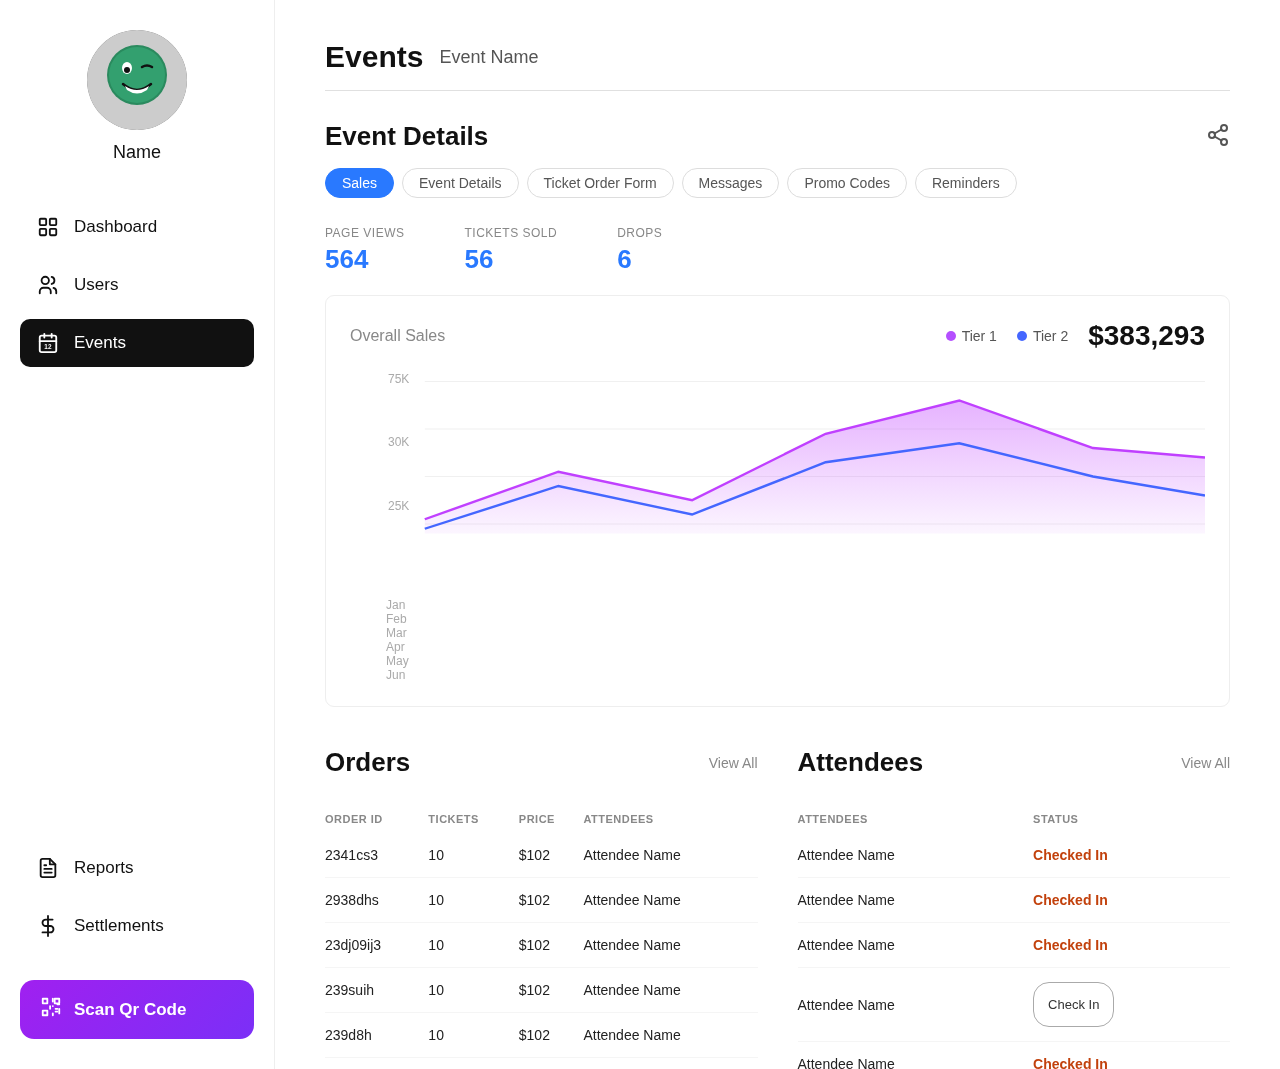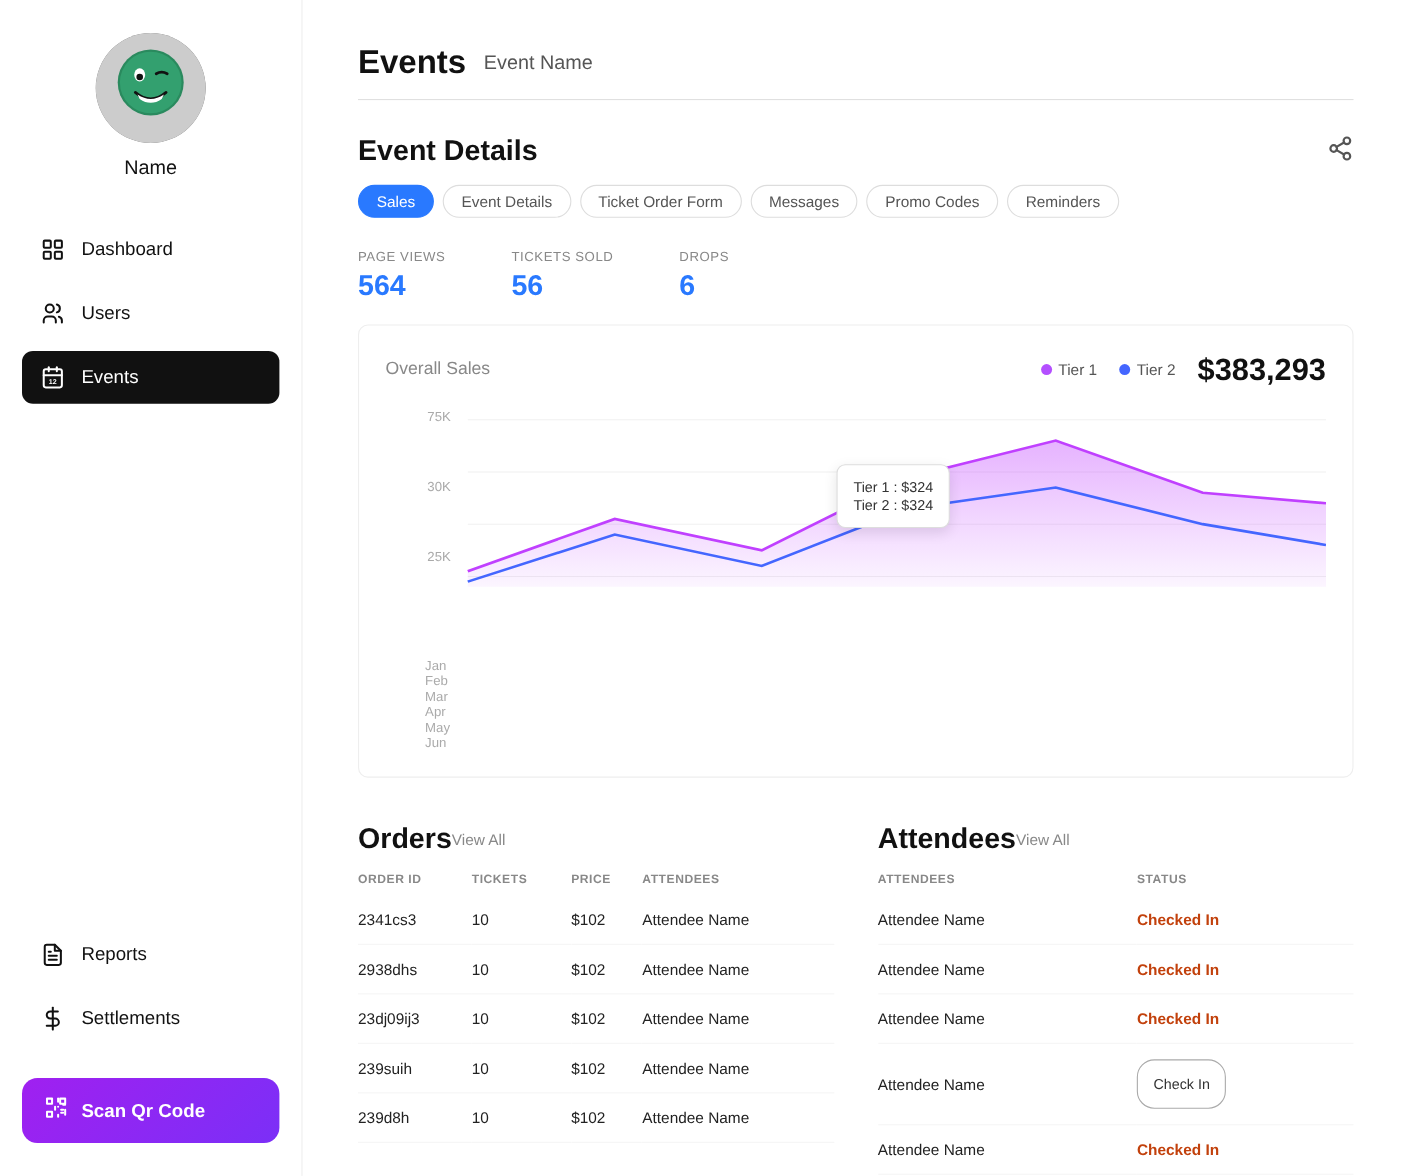--- a/index.html
+++ b/index.html
@@ -229,21 +229,22 @@
     .tables-row {
       display: flex;
       gap: 40px;
     }
     .table-section {
       flex: 1;
     }
     .table-header {
       display: flex;
       align-items: center;
-      margin-bottom: 8px;
+      justify-content: space-between;
+      margin-bottom: 27px;
     }
     .table-title {
       font-size: 26px;
       font-weight: 700;
       color: #111;
     }
     .view-all {
       font-size: 14px;
       color: #888;
       cursor: pointer;
@@ -489,24 +490,20 @@
             <stop offset="0%" stop-color="#c040ff" stop-opacity="0.4"></stop>
             <stop offset="100%" stop-color="#c040ff" stop-opacity="0.05"></stop>
           </linearGradient>
         </defs>
         <polygon points="36,155 160,105 284,135 408,65 532,30 656,80 760,90 760,170 36,170" fill="url(#purpleGrad)"></polygon>
         <polyline points="36,155 160,105 284,135 408,65 532,30 656,80 760,90" fill="none" stroke="#c040ff" stroke-width="2.5"></polyline>
 
         <polyline points="36,165 160,120 284,150 408,95 532,75 656,110 760,130" fill="none" stroke="#4466ff" stroke-width="2.5"></polyline>
       </svg>
 
-      <div class="chart-tooltip">
-        <p>Tier 1 : $324</p>
-        <p>Tier 2 : $324</p>
-      </div>
     </div>
 
     <div class="x-labels">
       <span>Jan</span>
       <span>Feb</span>
       <span>Mar</span>
       <span>Apr</span>
       <span>May</span>
       <span>Jun</span>
     </div>

